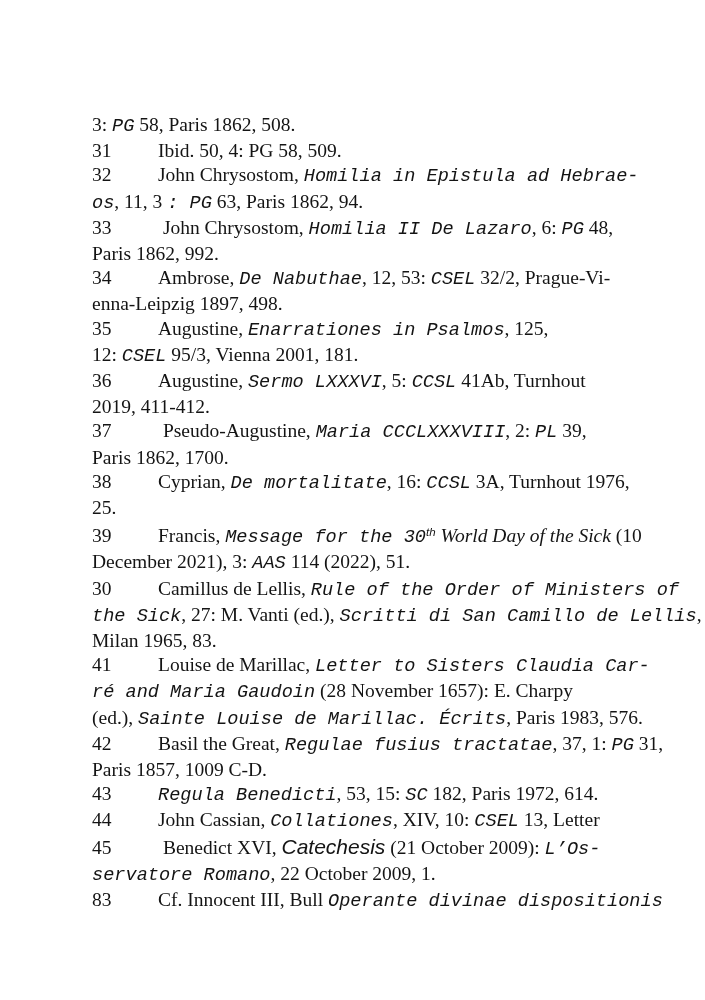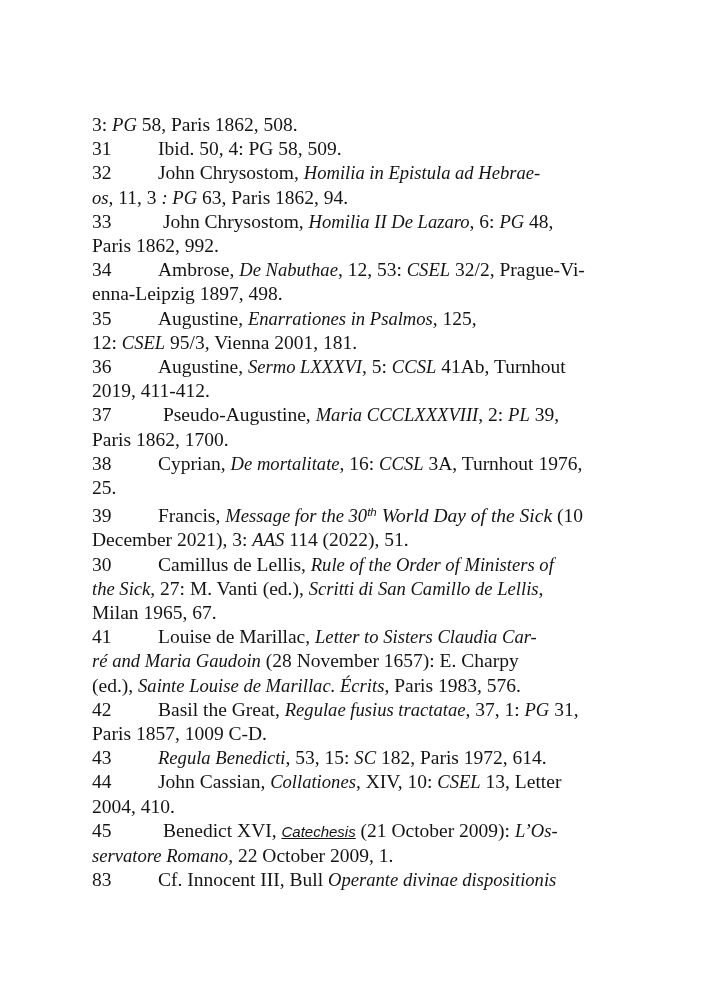--- a/index.html
+++ b/index.html
@@ -18,22 +18,22 @@
     left:92px;
     top:113px;
     width:535px;
     font-size:19.5px;
     line-height:24.2px;
   }
   .line{white-space:pre;}
   .num{display:inline-block;width:66px;}
   .r{font-style:normal;}
   .ri{font-style:italic;font-family:"Liberation Serif", serif;}
-  .si{font-style:italic;font-family:Liberation Serif, serif;font-size:18.6px;}
-  .siu{font-style:italic;font-family:"Liberation Sans", sans-serif;font-size:15px;text-decoration:underline;text-align:right;}
+  .si{font-style:italic;font-family:Liberation Mono, monospace;font-size:18.6px;}
+  .siu{font-style:italic;font-family:"Liberation Sans", sans-serif;font-size:21px;text-align:right;}
   .sup{font-style:italic;font-family:"Liberation Sans", sans-serif;font-size:11.5px;vertical-align:6px;}
 </style>
 </head>
 <body>
 
 <div class="page" style="background: rgb(255, 255, 255); color: rgb(20, 20, 20);">
   <div class="text-block" id="text-block">
       <div class="line"><span class="r">3: </span><span class="si">PG</span><span class="r"> 58, Paris 1862, 508.</span></div>
       <div class="line"><span class="num">31</span><span class="r">Ibid. 50, 4: PG 58, 509.</span></div>
       <div class="line"><span class="num">32</span><span class="r">John Chrysostom, </span><span class="si">Homilia in Epistula ad Hebrae-</span></div>
@@ -47,26 +47,25 @@
       <div class="line"><span class="num">36</span><span class="r">Augustine, </span><span class="si">Sermo LXXXVI</span><span class="r">, 5: </span><span class="si">CCSL</span><span class="r"> 41Ab, Turnhout</span></div>
       <div class="line"><span class="r">2019, 411-412.</span></div>
       <div class="line"><span class="num">37</span><span class="r"> Pseudo-Augustine, </span><span class="si">Maria CCCLXXXVIII</span><span class="r">, 2: </span><span class="si">PL</span><span class="r"> 39,</span></div>
       <div class="line"><span class="r">Paris 1862, 1700.</span></div>
       <div class="line"><span class="num">38</span><span class="r">Cyprian, </span><span class="si">De mortalitate</span><span class="r">, 16: </span><span class="si">CCSL</span><span class="r"> 3A, Turnhout 1976,</span></div>
       <div class="line"><span class="r">25.</span></div>
       <div class="line"><span class="num">39</span><span class="r">Francis, </span><span class="si">Message for the 30</span><span class="sup">th</span><span class="r"> </span><span class="ri">World Day of the Sick</span><span class="r"> (10</span></div>
       <div class="line"><span class="r">December 2021), 3: </span><span class="si">AAS</span><span class="r"> 114 (2022), 51.</span></div>
       <div class="line"><span class="num">30</span><span class="r">Camillus de Lellis, </span><span class="si">Rule of the Order of Ministers of</span></div>
       <div class="line"><span class="si">the Sick</span><span class="r">, 27: M. Vanti (ed.), </span><span class="si">Scritti di San Camillo de Lellis</span><span class="r">,</span></div>
-      <div class="line"><span class="r">Milan 1965, 67.</span></div>
+      <div class="line"><span class="r">Milan 1965, 83.</span></div>
       <div class="line"><span class="num">41</span><span class="r">Louise de Marillac, </span><span class="si">Letter to Sisters Claudia Car-</span></div>
       <div class="line"><span class="si">ré and Maria Gaudoin</span><span class="r"> (28 November 1657): E. Charpy</span></div>
       <div class="line"><span class="r">(ed.), </span><span class="si">Sainte Louise de Marillac. Écrits</span><span class="r">, Paris 1983, 576.</span></div>
       <div class="line"><span class="num">42</span><span class="r">Basil the Great, </span><span class="si">Regulae fusius tractatae</span><span class="r">, 37, 1: </span><span class="si">PG</span><span class="r"> 31,</span></div>
       <div class="line"><span class="r">Paris 1857, 1009 C-D.</span></div>
       <div class="line"><span class="num">43</span><span class="si">Regula Benedicti</span><span class="r">, 53, 15: </span><span class="si">SC</span><span class="r"> 182, Paris 1972, 614.</span></div>
       <div class="line"><span class="num">44</span><span class="r">John Cassian, </span><span class="si">Collationes</span><span class="r">, XIV, 10: </span><span class="si">CSEL</span><span class="r"> 13, Letter</span></div>
-      <div class="line"><span class="r">2004, 410.</span></div>
       <div class="line"><span class="num">45</span><span class="r"> Benedict XVI, </span><span class="siu">Catechesis</span><span class="r"> (21 October 2009): </span><span class="si">L’Os-</span></div>
       <div class="line"><span class="si">servatore Romano</span><span class="r">, 22 October 2009, 1.</span></div>
       <div class="line"><span class="num">83</span><span class="r">Cf. Innocent III, Bull </span><span class="si">Operante divinae dispositionis</span></div>
     </div>
 </div>
 
 </body></html>

